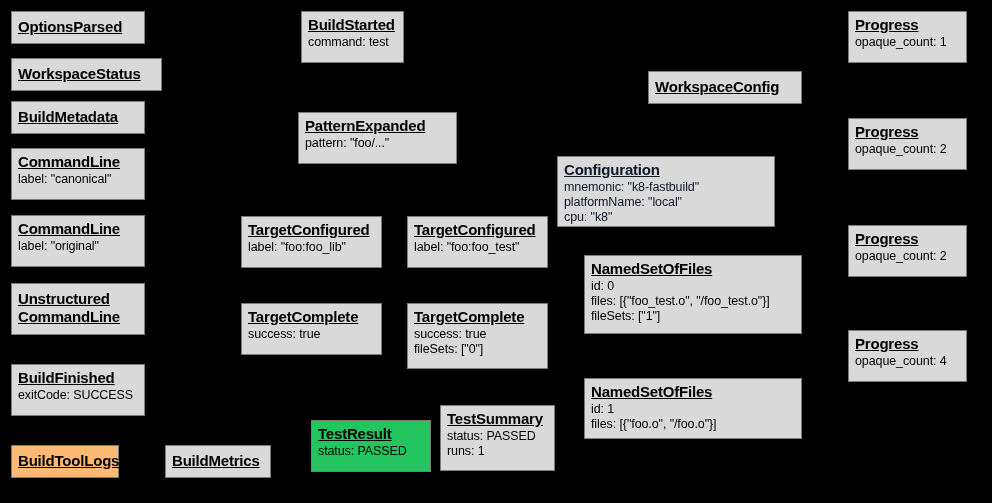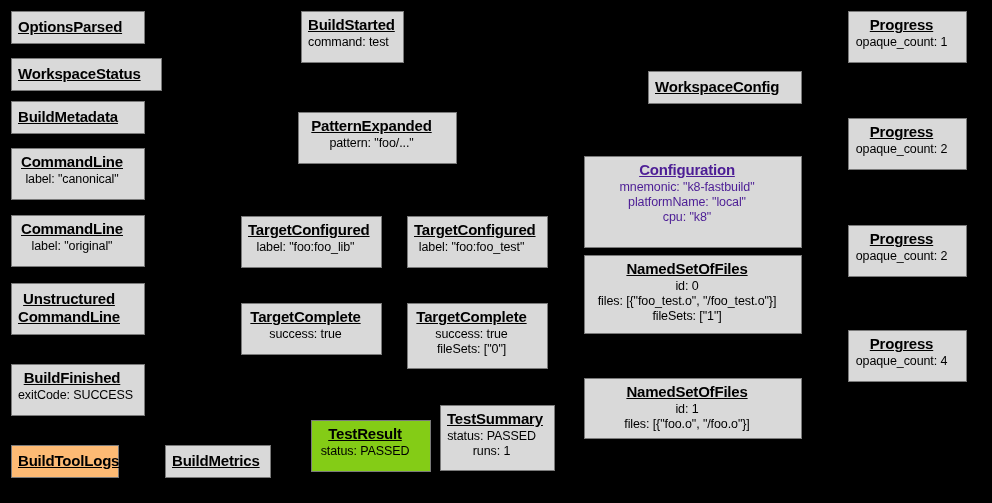--- a/index.html
+++ b/index.html
@@ -19,21 +19,20 @@
     overflow: hidden;
   }
   .node {
     position: absolute;
     background: #d9d9d9;
     border: 1px solid #7a7a7a;
     box-sizing: border-box;
     padding: 4px 18px 5px 6px;
     color: #000000;
     line-height: 1.0;
-    text-align: center;
   }
   .node-title {
     display: inline-block;
     font-size: 15px;
     font-weight: bold;
     text-decoration: underline;
     letter-spacing: -0.2px;
     white-space: pre;
     line-height: 1.18;
     margin-bottom: 1px;
@@ -97,30 +96,30 @@
     </div>
     <div class="node" style="left: 407px; top: 216px; width: 141px; height: 52px; background: rgb(217, 217, 217); border-color: rgb(122, 122, 122); color: rgb(0, 0, 0);">
       <div><span class="node-title">TargetConfigured</span><div class="node-fields"><span class="node-field">label: "foo:foo_test"</span></div></div>
     </div>
     <div class="node" style="left: 241px; top: 303px; width: 141px; height: 52px; background: rgb(217, 217, 217); border-color: rgb(122, 122, 122); color: rgb(0, 0, 0);">
       <div><span class="node-title">TargetComplete</span><div class="node-fields"><span class="node-field">success: true</span></div></div>
     </div>
     <div class="node" style="left: 407px; top: 303px; width: 141px; height: 66px; background: rgb(217, 217, 217); border-color: rgb(122, 122, 122); color: rgb(0, 0, 0);">
       <div><span class="node-title">TargetComplete</span><div class="node-fields"><span class="node-field">success: true</span><span class="node-field">fileSets: ["0"]</span></div></div>
     </div>
-    <div class="node" style="left: 311px; top: 420px; width: 120px; height: 52px; background: #84cc16; border-color: rgb(122, 122, 122); color: rgb(0, 0, 0);">
+    <div class="node" style="left: 311px; top: 420px; width: 120px; height: 52px; background: #22c55e; border-color: rgb(122, 122, 122); color: rgb(0, 0, 0);">
       <div><span class="node-title">TestResult</span><div class="node-fields"><span class="node-field">status: PASSED</span></div></div>
     </div>
     <div class="node" style="left: 440px; top: 405px; width: 115px; height: 66px; background: rgb(217, 217, 217); border-color: rgb(122, 122, 122); color: rgb(0, 0, 0);">
       <div><span class="node-title">TestSummary</span><div class="node-fields"><span class="node-field">status: PASSED</span><span class="node-field">runs: 1</span></div></div>
     </div>
     <div class="node title-only" style="left: 648px; top: 71px; width: 154px; height: 33px; background: rgb(217, 217, 217); border-color: rgb(122, 122, 122); color: rgb(0, 0, 0);">
       <div><span class="node-title">WorkspaceConfig</span></div>
     </div>
-    <div class="node" style="left: 584px; top: 156px; width: 218px; height: 92px; background: rgb(217, 217, 217); border-color: rgb(122, 122, 122); color: #4c1d95;">
+    <div class="node" style="left: 557px; top: 156px; width: 218px; height: 71px; background: rgb(217, 217, 217); border-color: rgb(122, 122, 122); color: #0f172a;">
       <div><span class="node-title">Configuration</span><div class="node-fields"><span class="node-field">mnemonic: "k8-fastbuild"</span><span class="node-field">platformName: "local"</span><span class="node-field">cpu: "k8"</span></div></div>
     </div>
     <div class="node" style="left: 584px; top: 255px; width: 218px; height: 79px; background: rgb(217, 217, 217); border-color: rgb(122, 122, 122); color: rgb(0, 0, 0);">
       <div><span class="node-title">NamedSetOfFiles</span><div class="node-fields"><span class="node-field">id: 0</span><span class="node-field">files: [{"foo_test.o", "/foo_test.o"}]</span><span class="node-field">fileSets: ["1"]</span></div></div>
     </div>
     <div class="node" style="left: 584px; top: 378px; width: 218px; height: 61px; background: rgb(217, 217, 217); border-color: rgb(122, 122, 122); color: rgb(0, 0, 0);">
       <div><span class="node-title">NamedSetOfFiles</span><div class="node-fields"><span class="node-field">id: 1</span><span class="node-field">files: [{"foo.o", "/foo.o"}]</span></div></div>
     </div>
     <div class="node" style="left: 848px; top: 11px; width: 119px; height: 52px; background: rgb(217, 217, 217); border-color: rgb(122, 122, 122); color: rgb(0, 0, 0);">
       <div><span class="node-title">Progress</span><div class="node-fields"><span class="node-field">opaque_count: 1</span></div></div>

